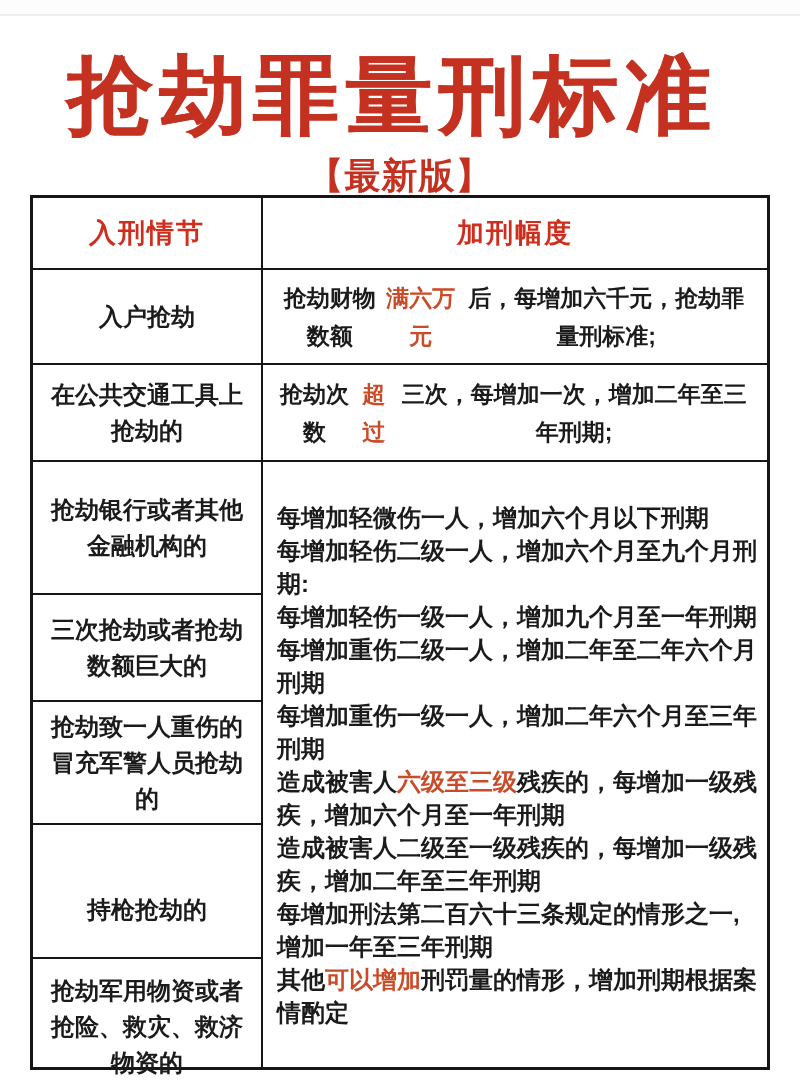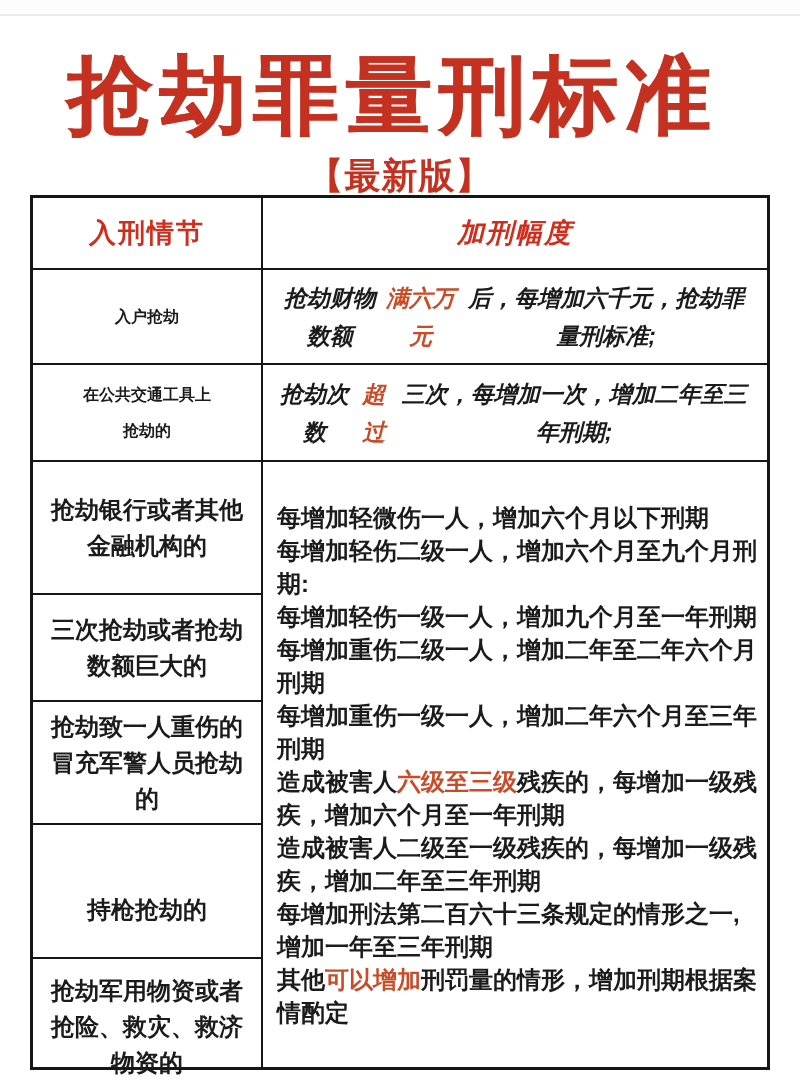--- a/index.html
+++ b/index.html
@@ -68,36 +68,35 @@
     width:230px;
     flex:0 0 230px;
     border-right:2px solid var(--border-black);
     box-sizing:border-box;
     display:flex;
     align-items:center;
     justify-content:center;
     text-align:center;
     white-space:pre-line;
     font-weight:bold;
-    font-size:16px;
+    font-size:24px;
     line-height:36px;
     padding:4px 8px;
   }
   .td-right{
     flex:1;
     display:flex;
     align-items:center;
     justify-content:center;
     text-align:center;
     font-weight:bold;
     font-size:23px;
     line-height:38px;
     padding:6px 12px;
     box-sizing:border-box;
-    font-style:italic;
   }
   .thead .td-left,.thead .td-right{
     color:var(--header-red);
     font-size:27px;
     letter-spacing:2px;
   }
   .row-header{height:70px;}
   .row-1{height:95px;}
   .row-2{height:97px;}
   .tr.merged{height:607px;}

